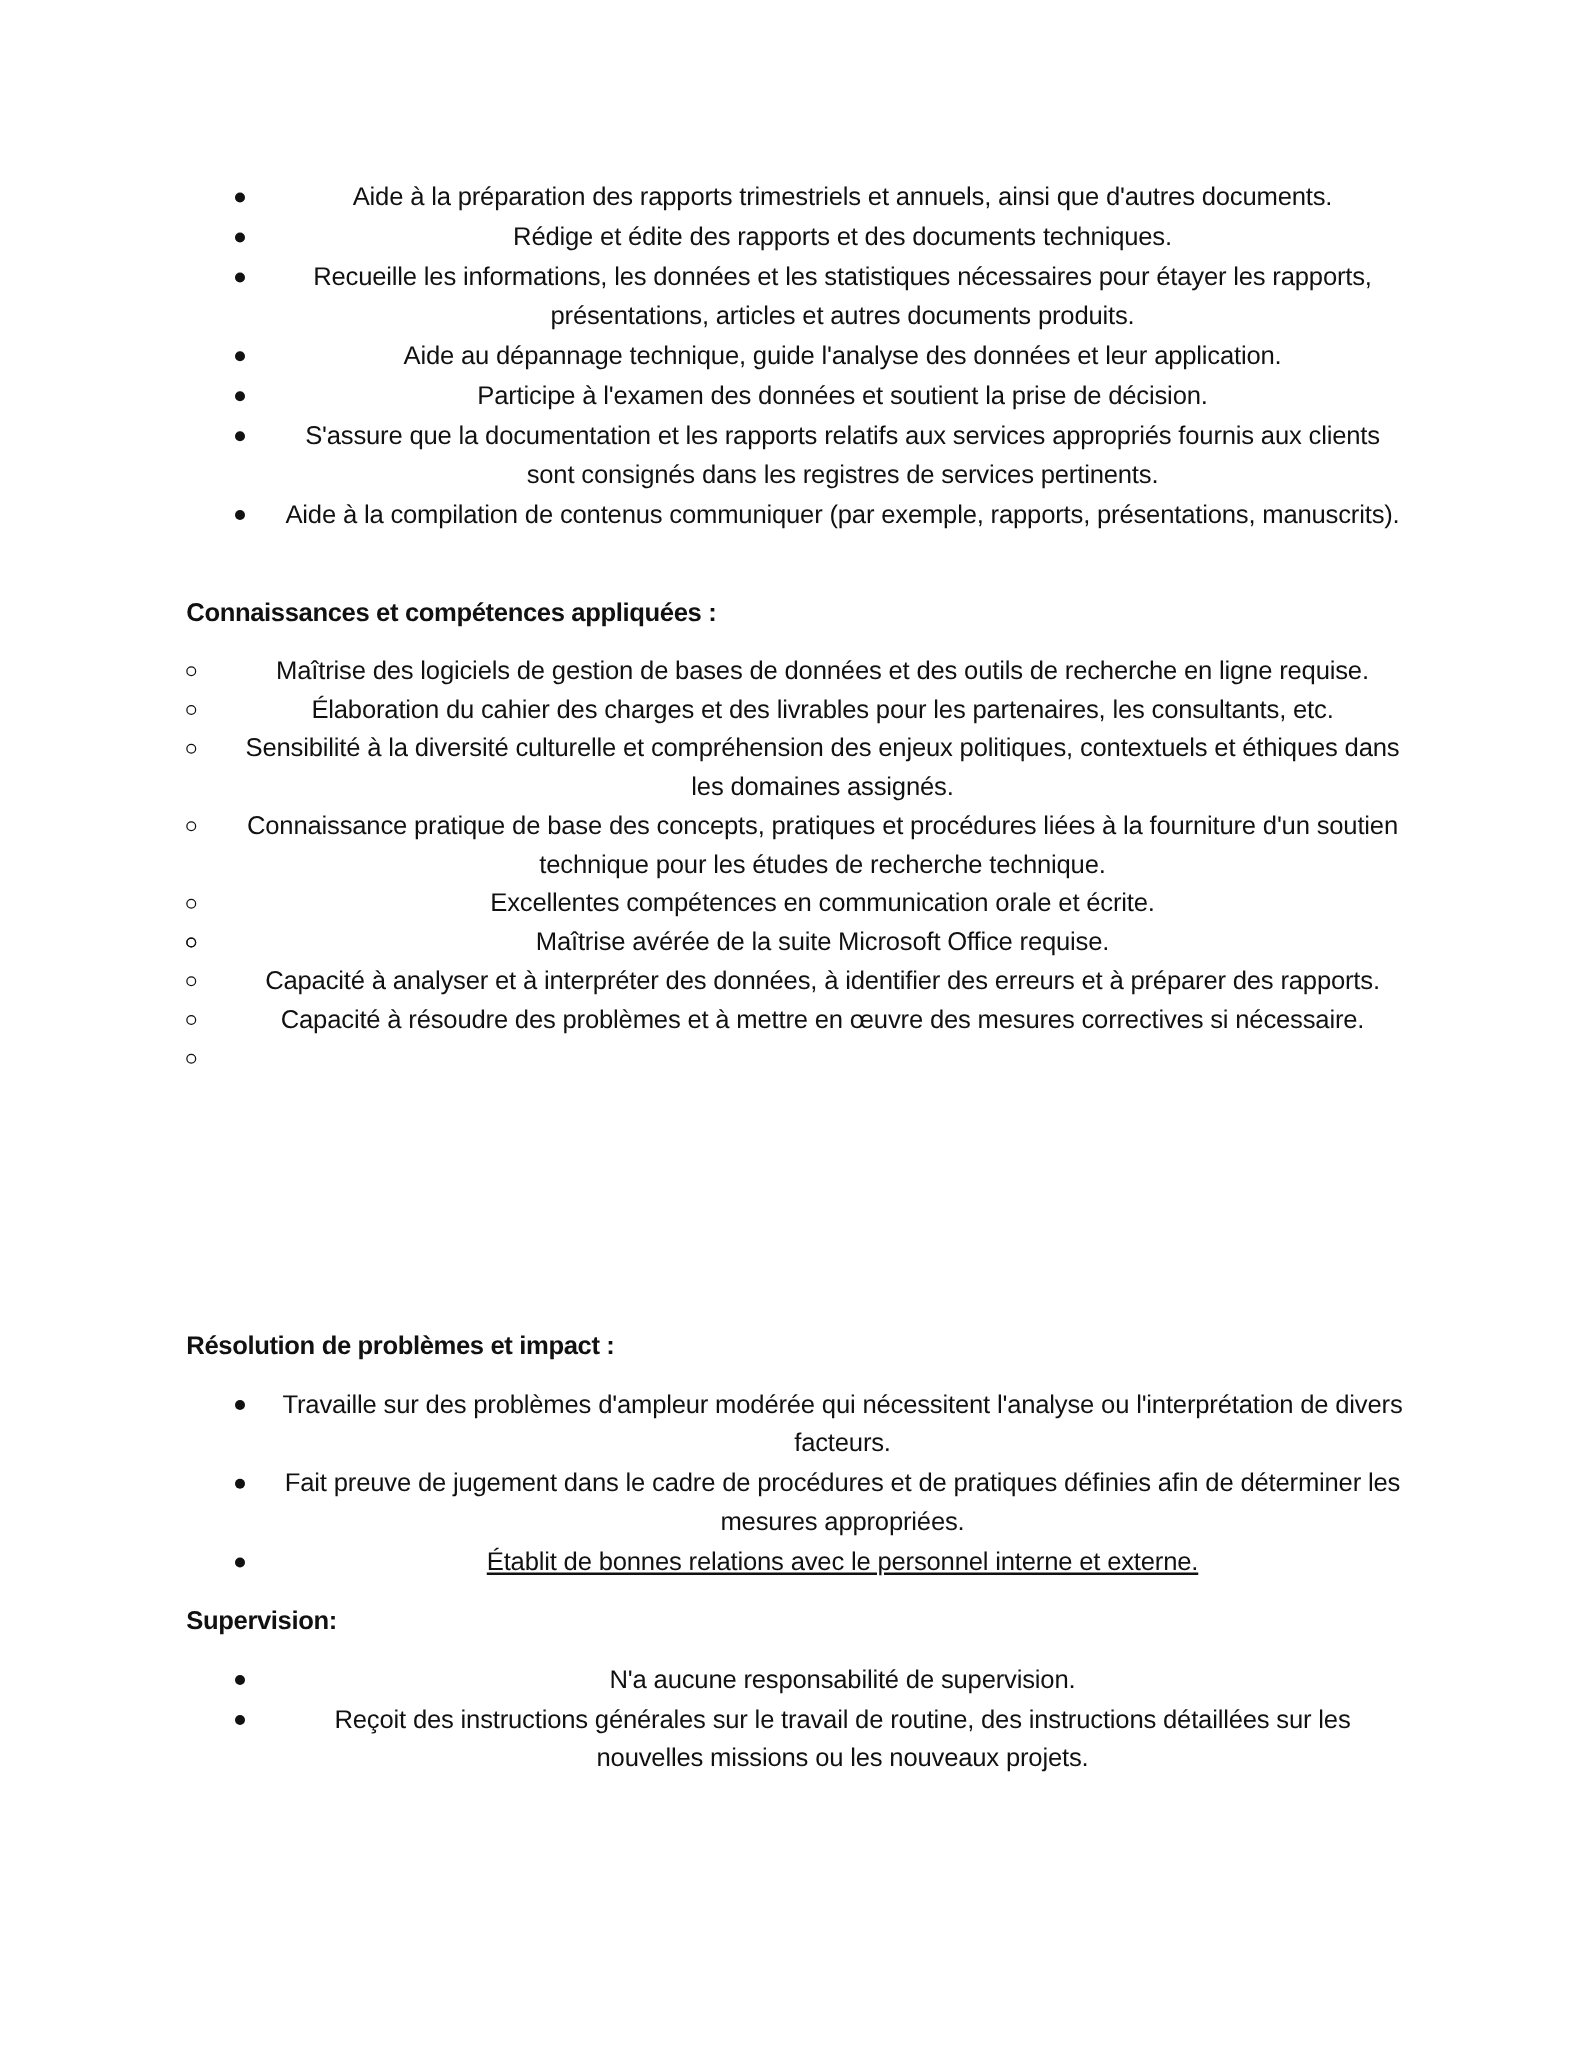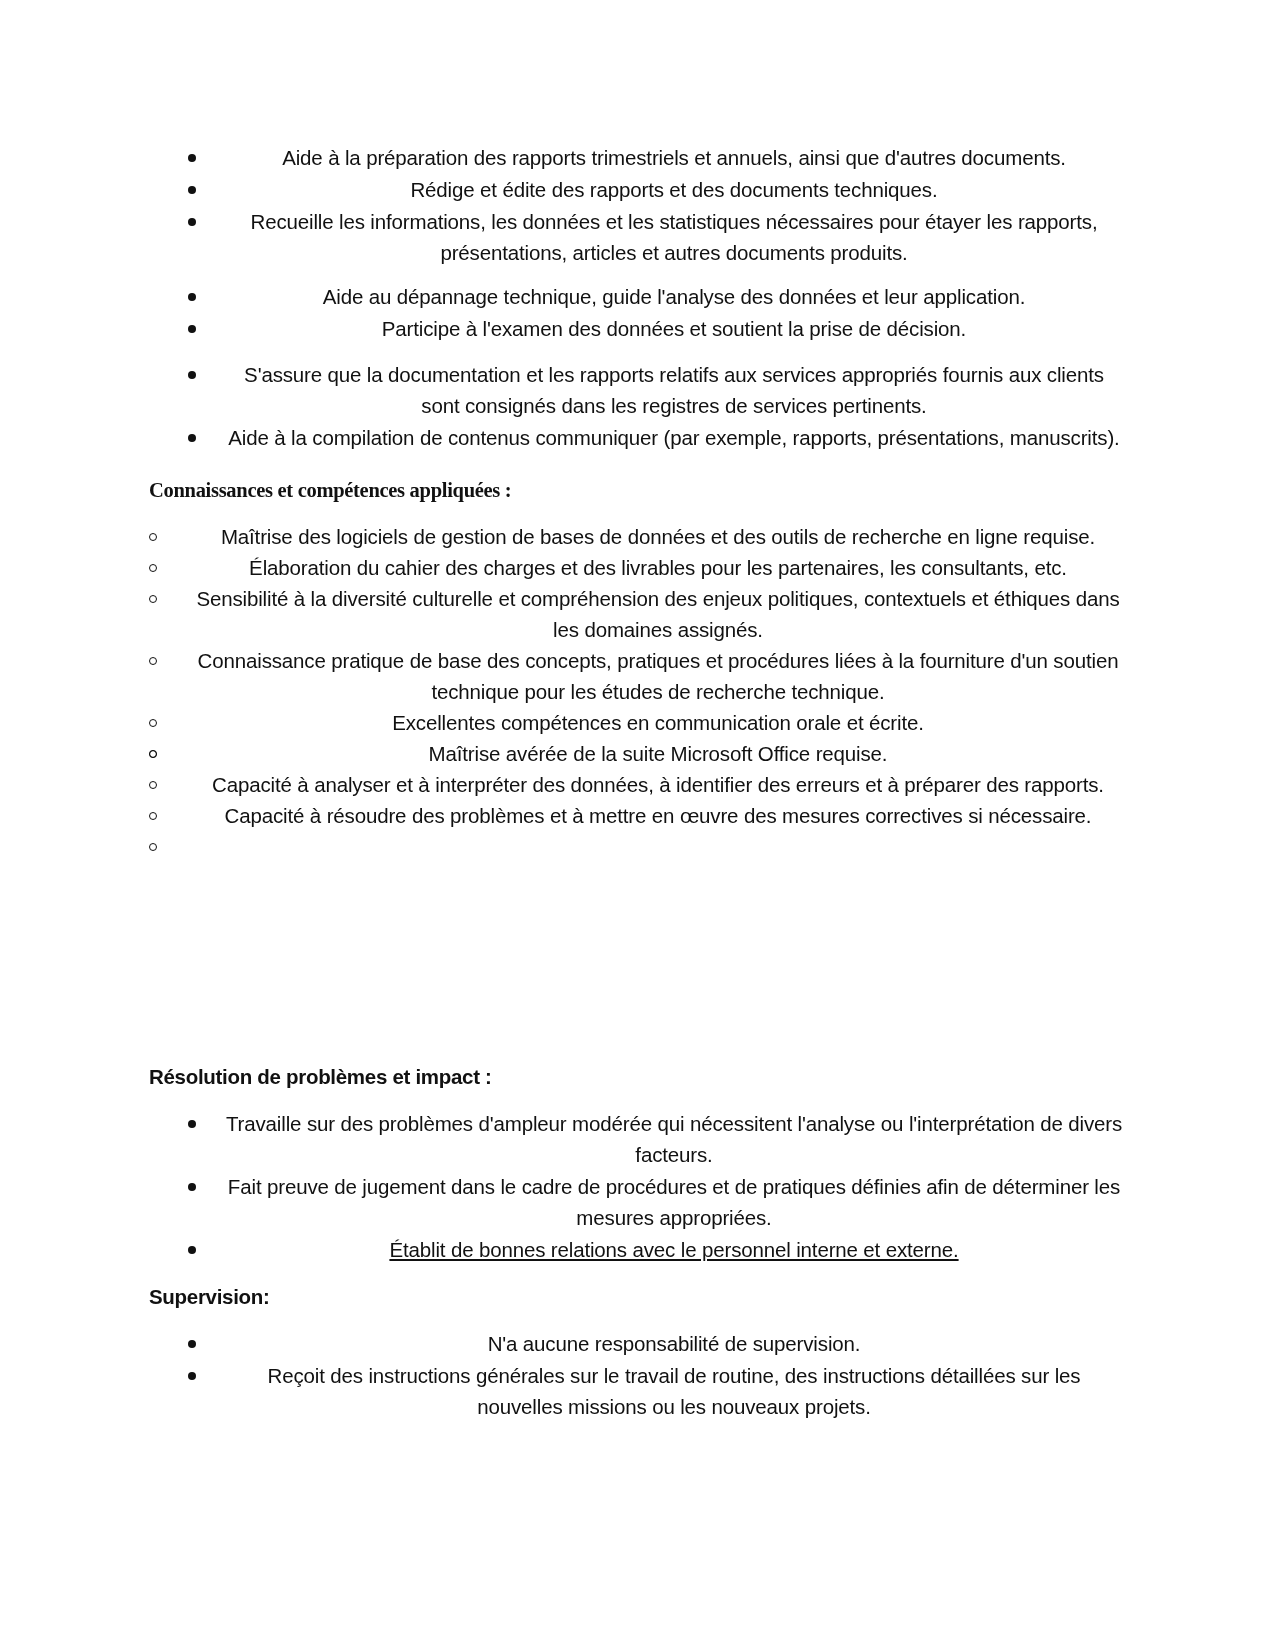--- a/index.html
+++ b/index.html
@@ -31,27 +31,27 @@
 </style>
 </head>
 <body>
 
 <div class="page">
 
   <ul class="bullets block text" style="top:142px;">
     <li class="b-item"><span class="dot"></span><span>Aide à la préparation des rapports trimestriels et annuels, ainsi que d'autres documents.</span></li>
     <li class="b-item" style="margin-top:1px;"><span class="dot"></span><span>Rédige et édite des rapports et des documents techniques.</span></li>
     <li class="b-item" style="margin-top:1px;"><span class="dot"></span><span>Recueille les informations, les données et les statistiques nécessaires pour étayer les rapports, présentations, articles et autres documents produits.</span></li>
-    <li class="b-item" style="margin-top:13px;"><span class="dot"></span><span>Aide au dépannage technique, guide l'analyse des données et leur application.</span></li>
+    <li class="b-item" style="margin-top:1px;"><span class="dot"></span><span>Aide au dépannage technique, guide l'analyse des données et leur application.</span></li>
     <li class="b-item" style="margin-top:1px;"><span class="dot"></span><span>Participe à l'examen des données et soutient la prise de décision.</span></li>
-    <li class="b-item" style="margin-top:15px;"><span class="dot"></span><span>S'assure que la documentation et les rapports relatifs aux services appropriés fournis aux clients sont consignés dans les registres de services pertinents.</span></li>
+    <li class="b-item" style="margin-top:1px;"><span class="dot"></span><span>S'assure que la documentation et les rapports relatifs aux services appropriés fournis aux clients sont consignés dans les registres de services pertinents.</span></li>
     <li class="b-item" style="margin-top:1px;"><span class="dot"></span><span>Aide à la compilation de contenus communiquer (par exemple, rapports, présentations, manuscrits).</span></li>
   </ul>
 
-  <div class="heading" style="top:475px;font-family:Liberation Serif, serif;">Connaissances et compétences appliquées :</div>
+  <div class="heading" style="top:475px;">Connaissances et compétences appliquées :</div>
 
   <ul class="bullets block text" style="top:521px;">
     <li class="o-item"><span class="ring"></span><span>Maîtrise des logiciels de gestion de bases de données et des outils de recherche en ligne requise.</span></li>
     <li class="o-item"><span class="ring"></span><span>Élaboration du cahier des charges et des livrables pour les partenaires, les consultants, etc.</span></li>
     <li class="o-item"><span class="ring"></span><span>Sensibilité à la diversité culturelle et compréhension des enjeux politiques, contextuels et éthiques dans les domaines assignés.</span></li>
     <li class="o-item"><span class="ring"></span><span>Connaissance pratique de base des concepts, pratiques et procédures liées à la fourniture d'un soutien technique pour les études de recherche technique.</span></li>
     <li class="o-item"><span class="ring"></span><span>Excellentes compétences en communication orale et écrite.</span></li>
     <li class="o-item"><span class="ring"></span></li>
     <li class="o-item"><span class="ring"></span><span>Maîtrise avérée de la suite Microsoft Office requise.</span></li>
     <li class="o-item"><span class="ring"></span><span>Capacité à analyser et à interpréter des données, à identifier des erreurs et à préparer des rapports.</span></li>

